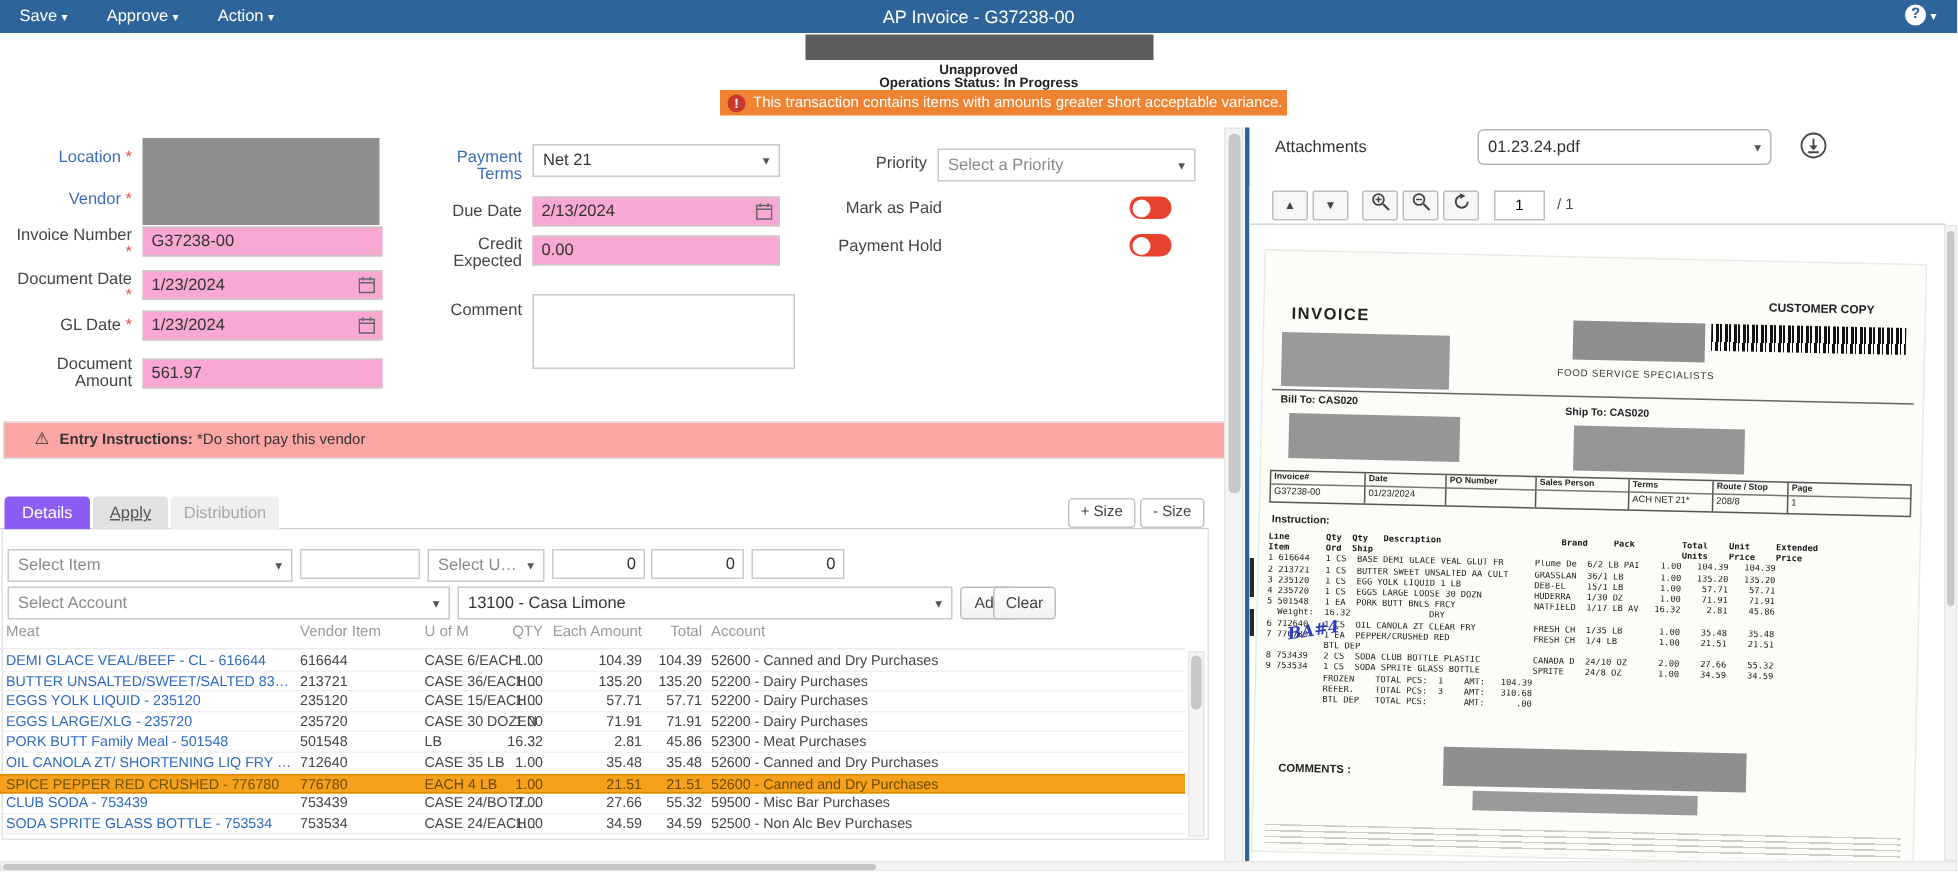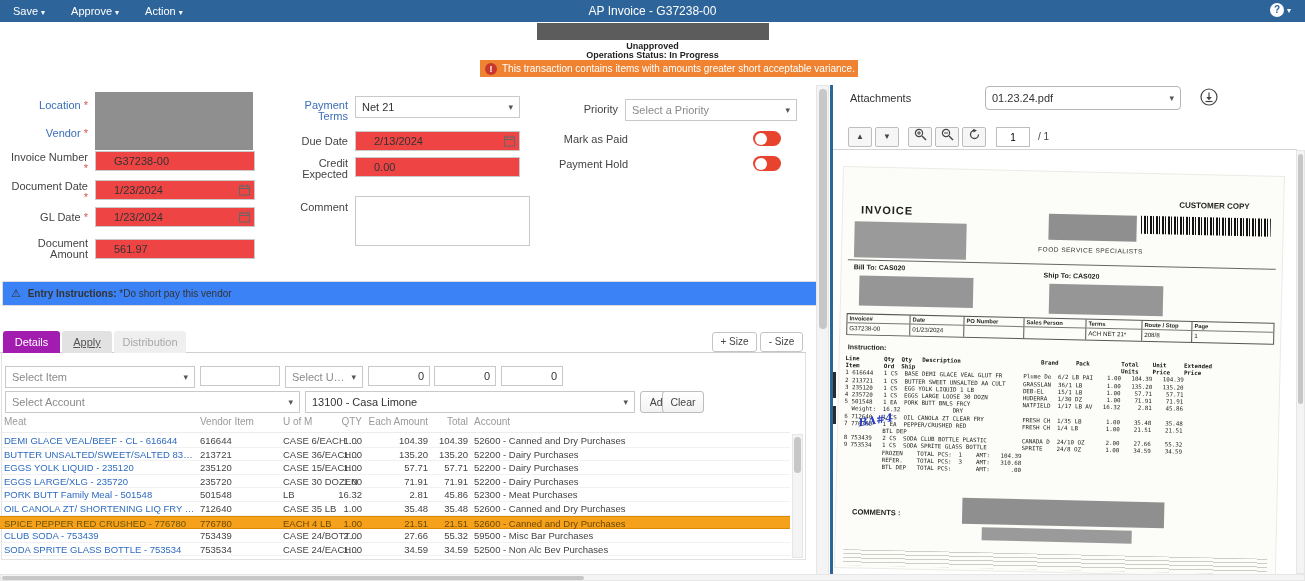--- a/index.html
+++ b/index.html
@@ -23,38 +23,38 @@
   .status-line2 { position:absolute; left:0; right:0; top:50px; text-align:center; font-size:9px; font-weight:bold; color:#222; }
   .warn-banner { position:absolute; left:480px; top:60px; width:378px; height:17px; background:#ef8332; color:#fff; font-size:10px; line-height:17px; padding-left:22px; white-space:nowrap; }
   .warn-icon { position:absolute; left:5px; top:2.5px; width:12px; height:12px; border-radius:50%; background:#c9372c; color:#fff; font-size:9px; font-weight:bold; text-align:center; line-height:12px; }
 
   
   .lbl { position:absolute; text-align:right; font-size:11px; color:#444; line-height:11px; }
   .lbl-blue { color:#3a6db5; cursor:pointer; }
   .required::after { content:" *"; color:#d9534f; }
   .inp { position:absolute; height:20px; border:1px solid #c9c9c9; background:#fff; font-size:11px; padding:0 5px; color:#333; font-family:"Liberation Sans", sans-serif; }
   .field { position:absolute; height:22px; }
-  .field input { width:100%; height:20px; border:1px solid #c9c9c9; background:#ef4444; font-size:11px; padding:0 18px; color:#333; font-family:"Liberation Sans", sans-serif; }
+  .field input { width:100%; height:20px; border:1px solid #c9c9c9; background:#f9a8d4; font-size:11px; padding:0 5px; color:#333; font-family:"Liberation Sans", sans-serif; }
   .field .cal { position:absolute; right:5px; top:4px; }
   .sel { position:absolute; height:22px; border:1px solid #c9c9c9; background:#fff; display:flex; align-items:center; padding:0 6px; cursor:pointer; overflow:hidden; white-space:nowrap; }
   .sel .sel-txt { flex:1; overflow:hidden; text-overflow:ellipsis; }
   .sel .caret { color:#555; font-size:9px; margin-left:4px; }
   .placeholder { color:#8a8a8a; }
   .redact { position:absolute; background:#8f8f8f; }
   .toggle { position:absolute; width:28px; height:15px; border-radius:8px; background:#e8432e; cursor:pointer; }
   .toggle .knob { position:absolute; left:2px; top:1.5px; width:12px; height:12px; border-radius:50%; background:#fff; }
   textarea.comment { position:absolute; resize:none; border:1px solid #c9c9c9; font-family:"Liberation Sans", sans-serif; font-size:11px; padding:3px 5px; }
 
-  .entry-instr { position:absolute; left:2px; top:281px; width:820px; height:25px; border:1px solid #ddd; background:#3b82f6; font-size:10px; line-height:23px; padding-left:8px; color:#333; white-space:nowrap; }
+  .entry-instr { position:absolute; left:2px; top:281px; width:820px; height:25px; border:1px solid #ddd; background:#fca5a5; font-size:10px; line-height:23px; padding-left:20px; color:#333; white-space:nowrap; }
   .entry-instr .tri { font-size:11px; margin-right:4px; }
 
   
   .tabbar { position:absolute; left:0; top:330px; width:806px; height:23px; border-bottom:1px solid #cfcfcf; }
   .tab { position:absolute; top:1px; height:22px; line-height:22px; text-align:center; font-size:11px; border-radius:3px 3px 0 0; cursor:pointer; }
-  .tab-active { background:#a21caf; color:#fff; }
+  .tab-active { background:#8b5cf6; color:#fff; }
   .tab-idle { background:#e2e2e2; color:#555; }
   .tab-disabled { background:#efefef; color:#a8a8a8; cursor:default; }
   .size-btn { position:absolute; top:332px; height:20px; border:1px solid #c4c4c4; border-radius:3px; background:#fff; font-size:10px; color:#444; text-align:center; line-height:18px; cursor:pointer; }
   .details-panel { position:absolute; left:1px; top:353px; width:805px; height:207px; border:1px solid #e2e2e2; border-top:none; background:#fff; }
 
   
   .btn { position:absolute; height:22px; border:1px solid #bdbdbd; border-radius:3px; background:linear-gradient(#ffffff,#f2f2f2); font-size:10.5px; color:#444; text-align:center; line-height:20px; cursor:pointer; }
 
   
   .thead { position:absolute; left:0; top:416px; width:790px; height:17px; font-size:10px; color:#9a9a9a; border-bottom:1px solid #ececec; }

